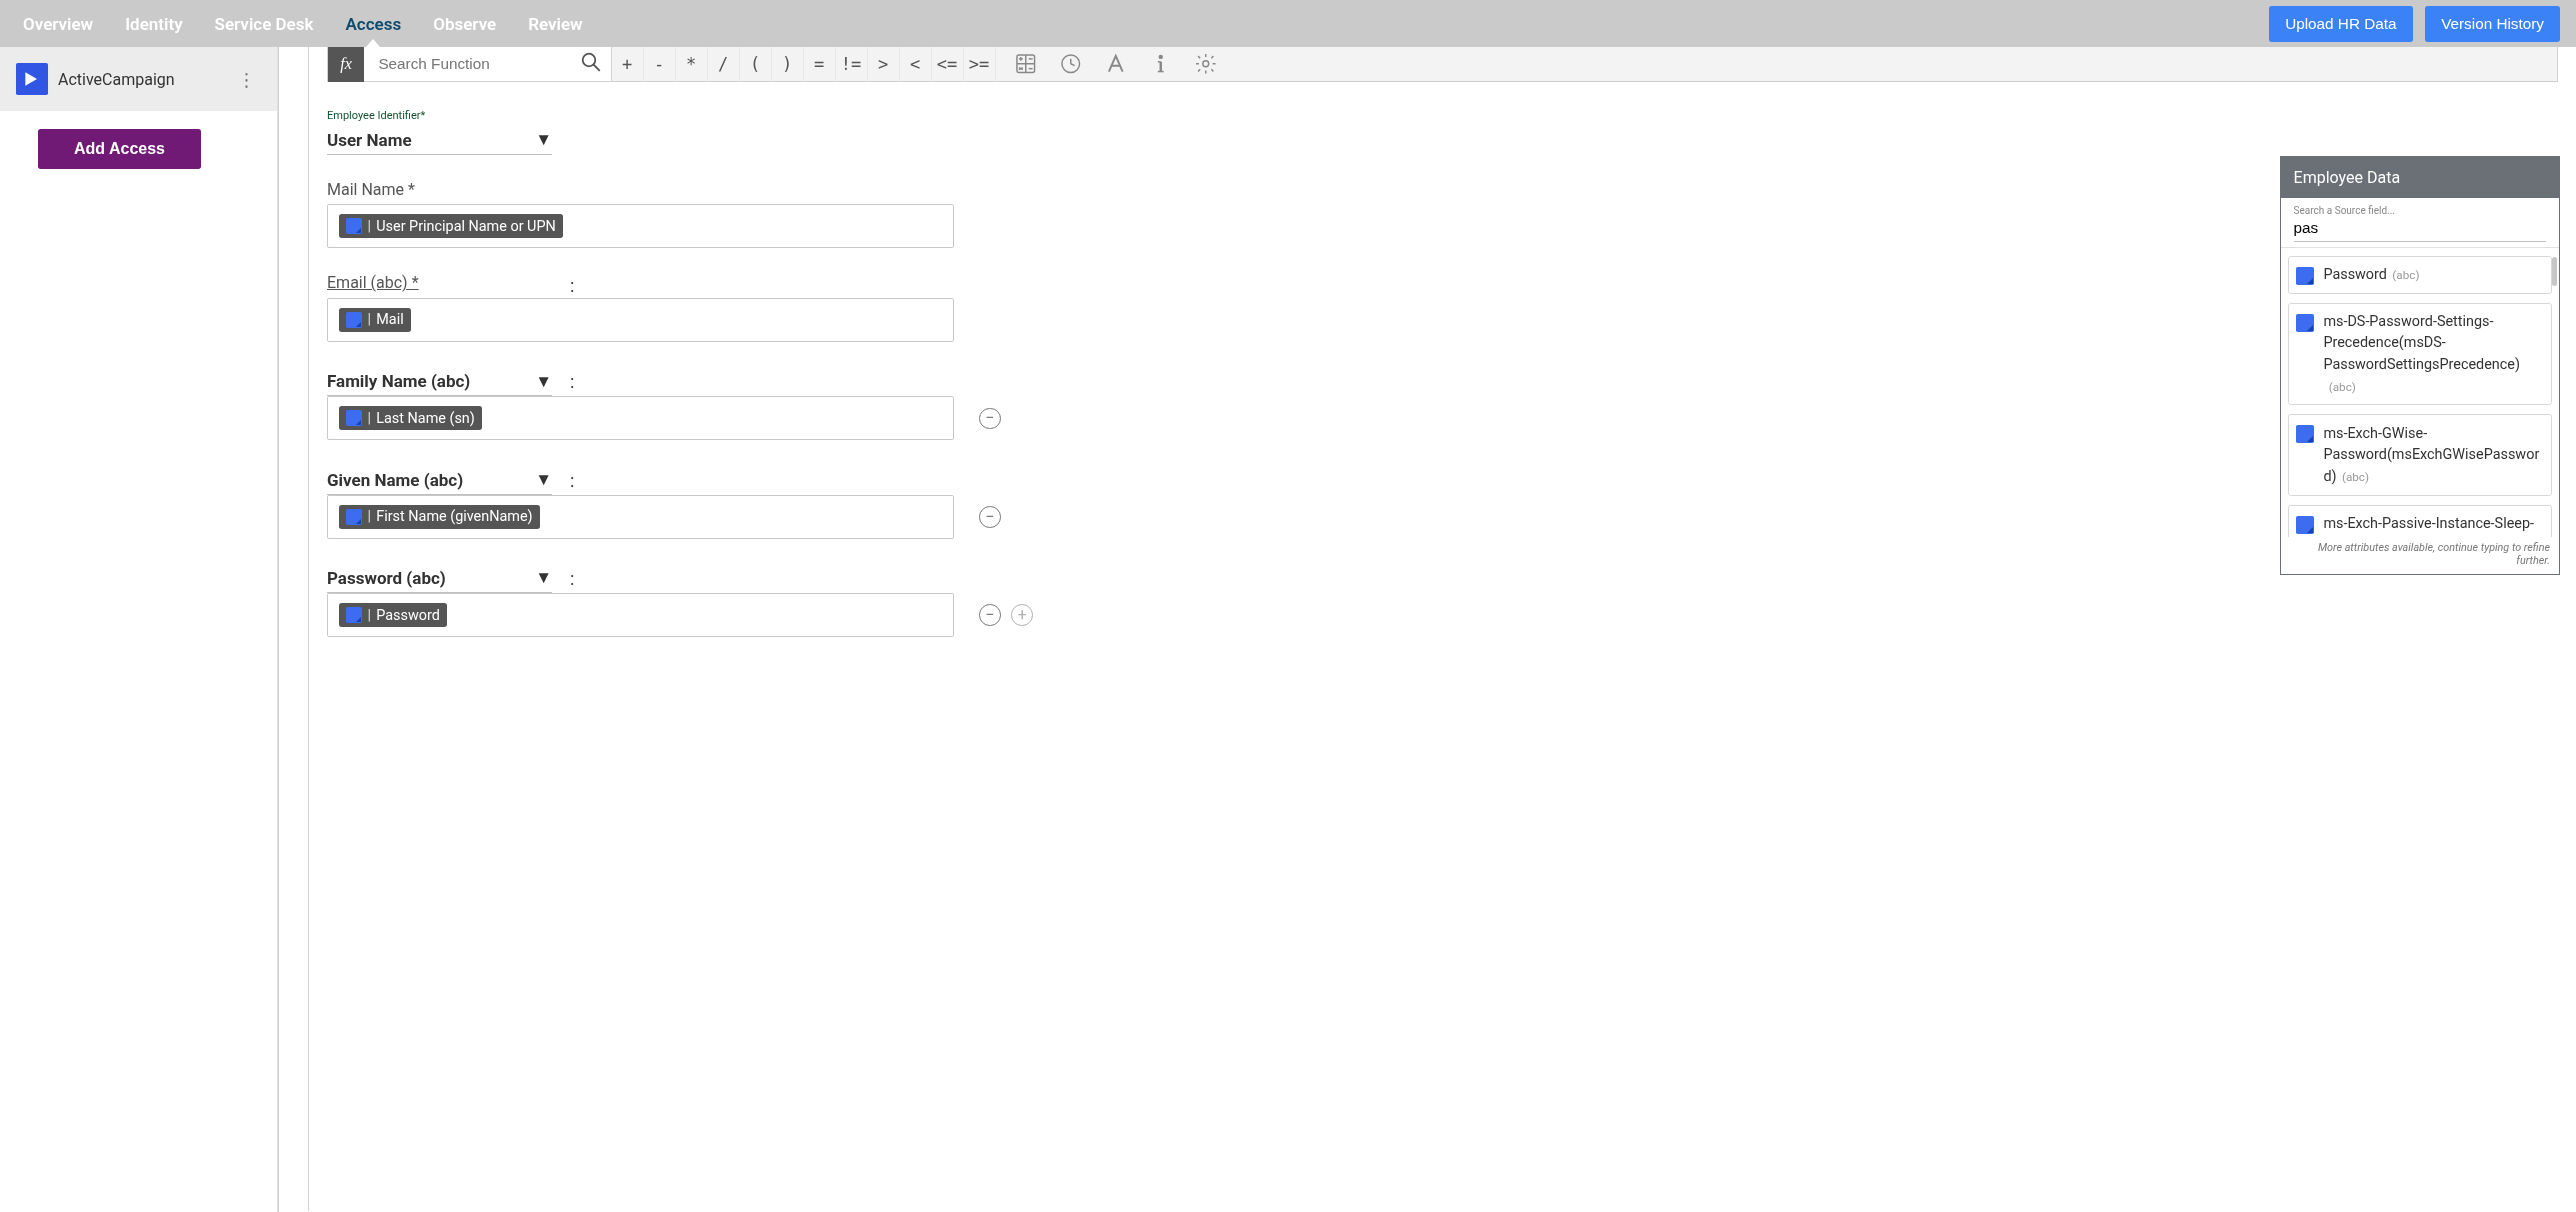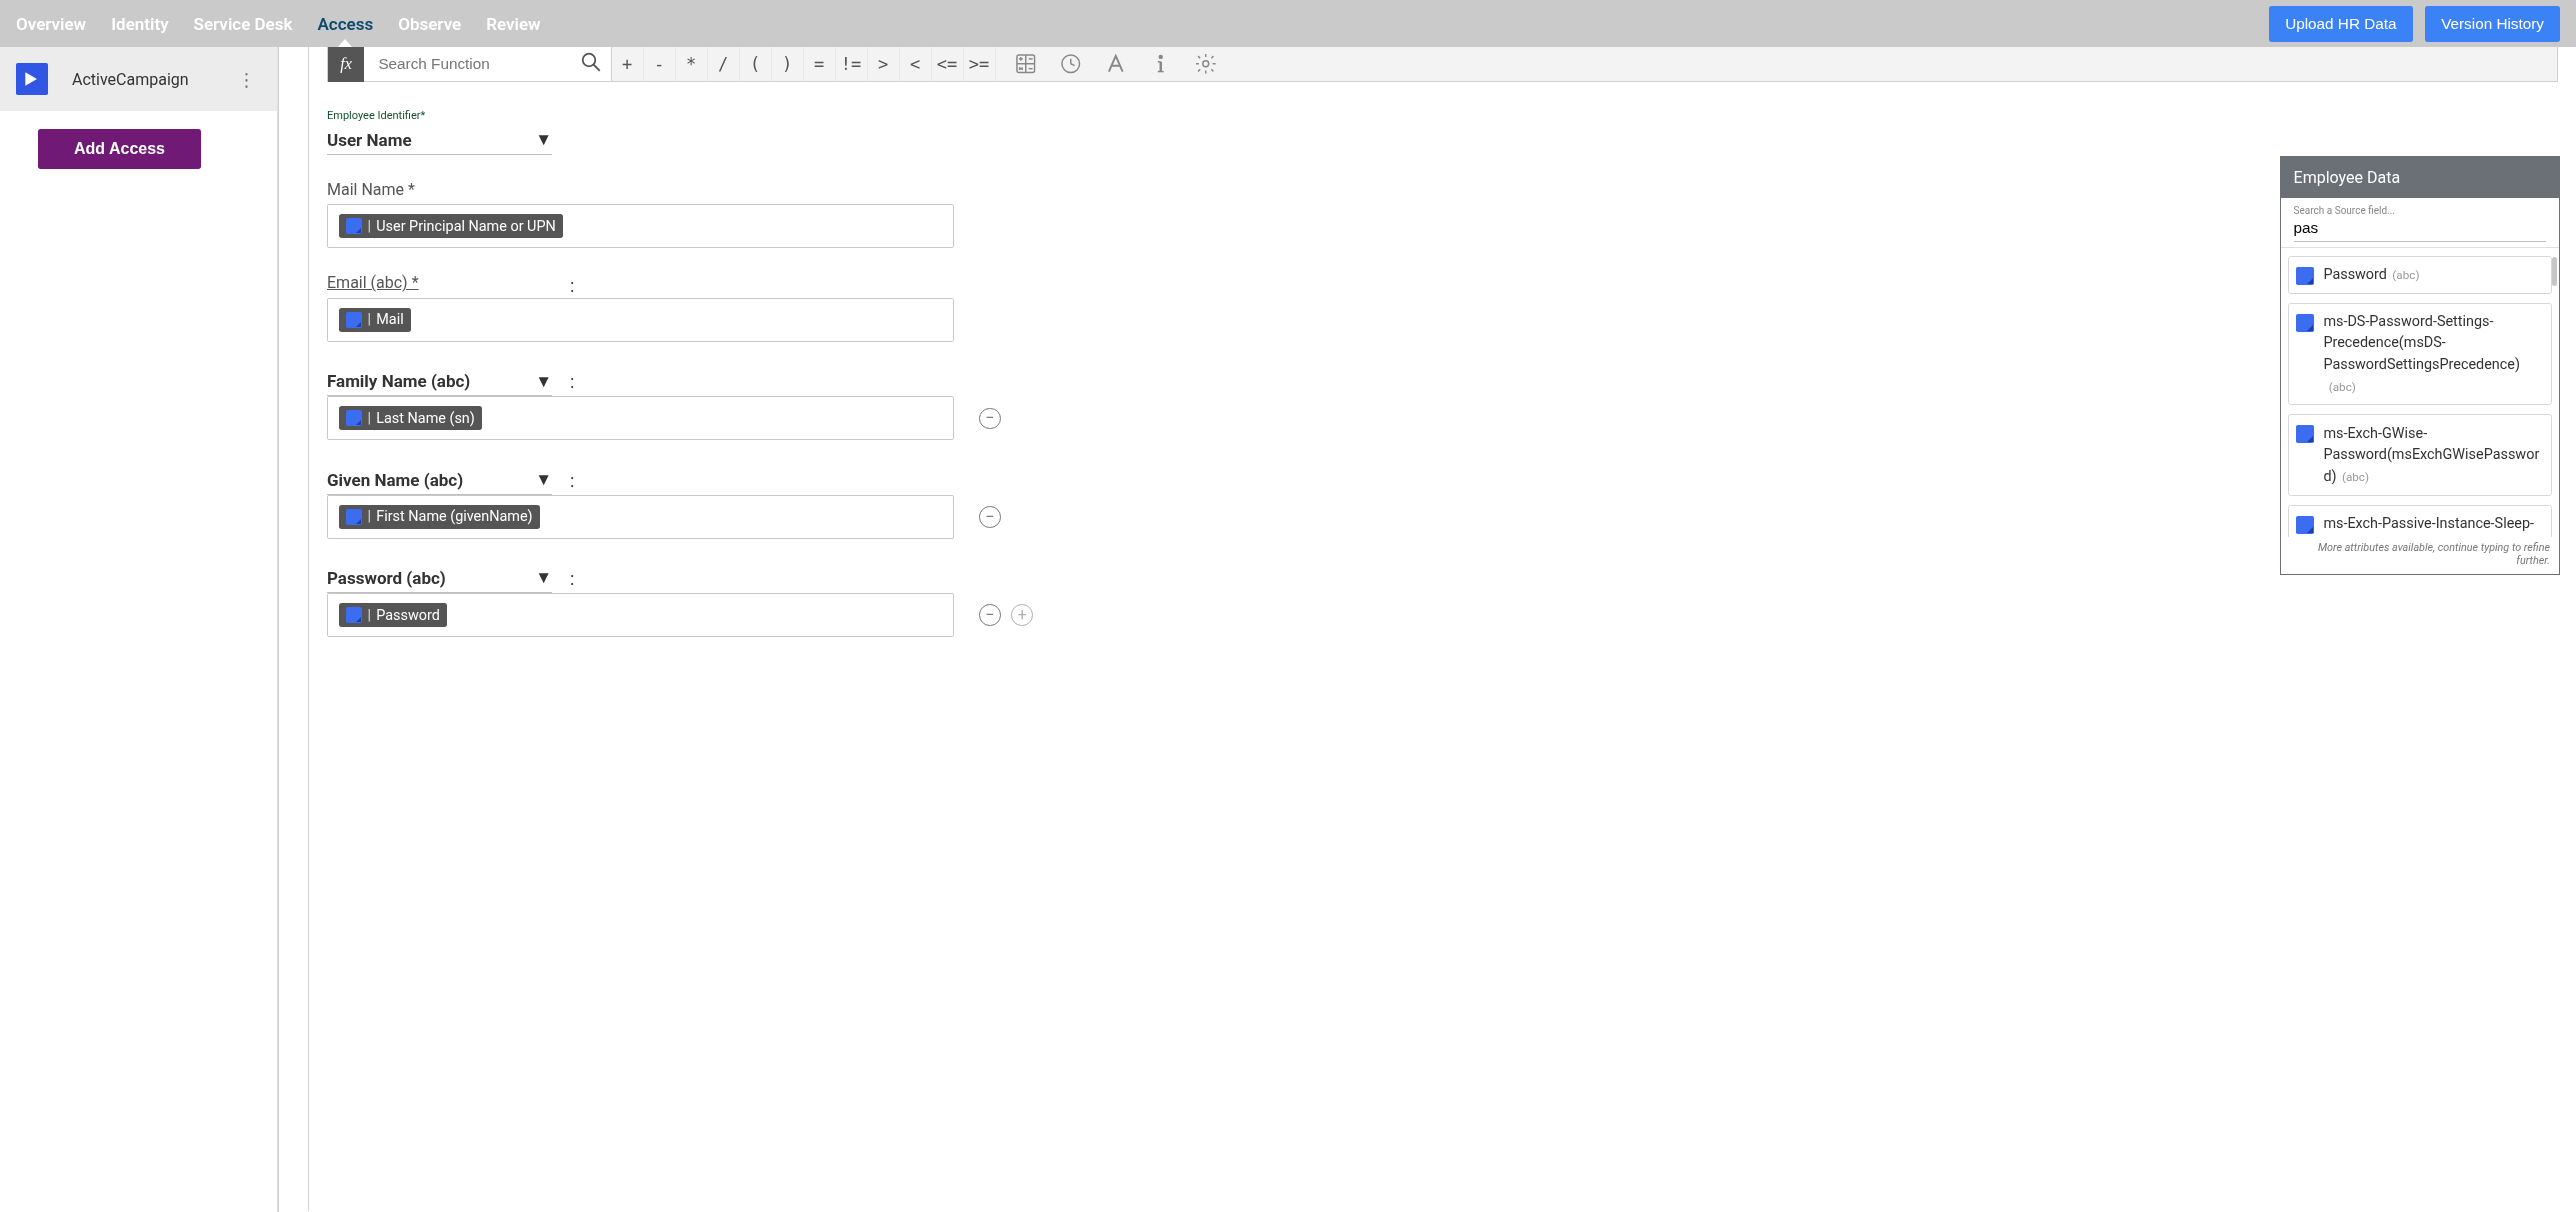--- a/index.html
+++ b/index.html
@@ -1,32 +1,32 @@
 <!DOCTYPE html>
 <html style="font-size:14.4px"><head>
 <meta charset="utf-8">
 <style>
   * { box-sizing: border-box; margin: 0; padding: 0; }
   body { font-family: -apple-system, BlinkMacSystemFont, "Segoe UI", Roboto, Helvetica, Arial, sans-serif; background: #fff; color: #333; }
   
   
   .topbar { background: #cacaca; height: 47px; display: flex; align-items: center; padding: 0 16px; }
   .nav-tabs { display: flex; gap: 25px; flex: 1; }
-  .nav-tab { font-size: 17px; font-weight: 600; color: #fff; cursor: pointer; padding: 12.6px 0; position: relative; }
+  .nav-tab { font-size: 17px; font-weight: 600; color: #fff; cursor: pointer; padding: 12.6px 0; position: relative; margin-left: 7px; }
   .nav-tab.active { color: #0c4a6e; }
   .nav-tab.active::after { content: ""; position: absolute; bottom: -0.9px; left: 50%; transform: translateX(-50%); border-left: 7.2px solid transparent; border-right: 7.2px solid transparent; border-bottom: 8px solid #fff; }
   .top-buttons { display: flex; gap: 12.6px; }
   .btn-dark { background: #3b82f6; color: #fff; border: none; padding: 9px 16px; font-size: 15.3px; font-weight: 500; border-radius: 2.7px; cursor: pointer; }
   
   
   .layout { display: flex; height: calc(100vh - 47px); }
   
   
   .sidebar { width: 278px; border-right: 1.8px solid #e0e0e0; background: #fff; }
-  .app-item { display: flex; align-items: center; gap: 24px; padding: 16px; background: #ececec; }
+  .app-item { display: flex; align-items: center; gap: 10px; padding: 16px; background: #ececec; }
   .app-icon { width: 32px; height: 32px; background: #3056e3; display: flex; align-items: center; justify-content: center; border-radius: 1.8px; }
   .app-icon svg { width: 20px; height: 20px; fill: #fff; }
   .app-name { flex: 1; font-size: 16px; color: #333; }
   .app-menu { cursor: pointer; color: #6a6a6a; font-size: 18px; padding: 0 5.4px; }
   .add-btn { margin: 18px 38px; background: #701a75; color: #fff; border: none; padding: 10.8px 36px; font-size: 16px; font-weight: 600; border-radius: 2.7px; cursor: pointer; display: block; }
   
   
   .main { flex: 1; border-left: 0.9px solid #d0d0d0; padding: 0; position: relative; overflow: hidden; }
   .main-inner { border-left: 0.9px solid #d0d0d0; margin-left: 29px; height: 100%; padding: 0 18px 0 18px; position: relative; }
   

